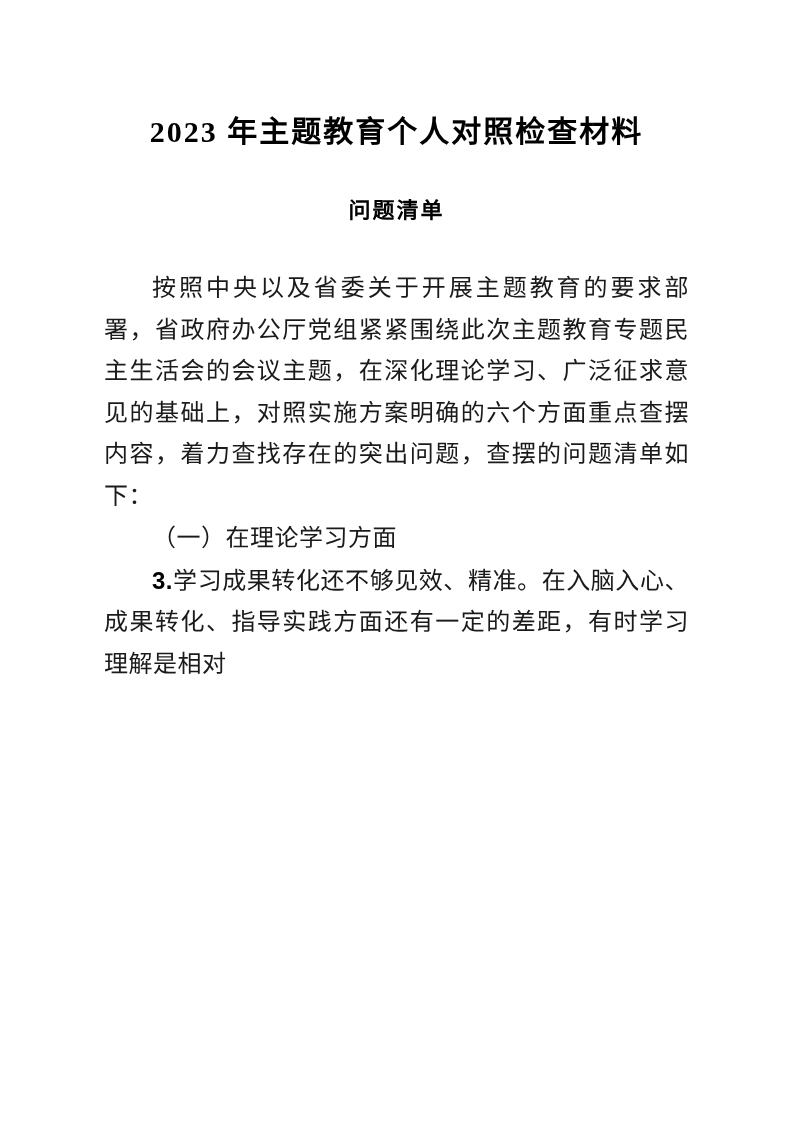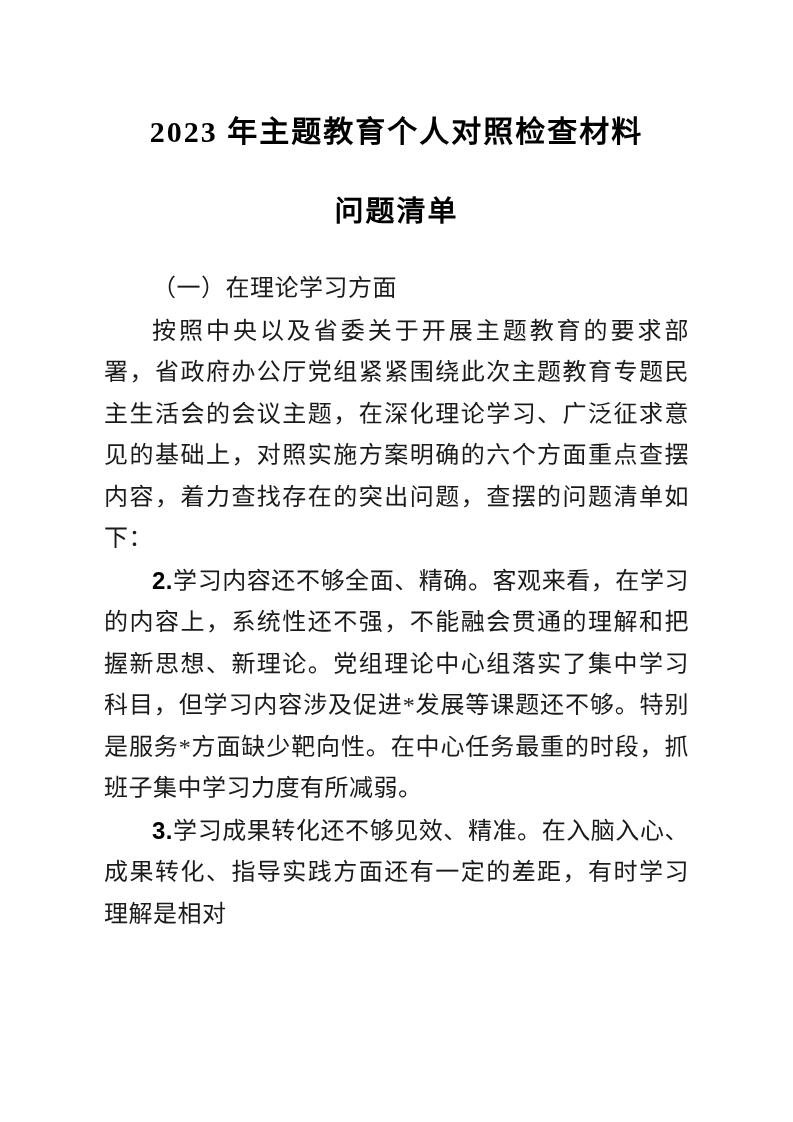--- a/index.html
+++ b/index.html
@@ -24,21 +24,21 @@
     margin: 0;
     font-size: 30px;
     line-height: 48px;
     font-weight: 700;
     text-align: center;
     letter-spacing: 2px;
     color: #000000;
   }
   .doc-subtitle {
     margin: 32px 0 0 0;
-    font-size: 29px;
+    font-size: 22px;
     line-height: 46px;
     font-weight: 700;
     text-align: center;
     letter-spacing: 2px;
     color: #000000;
   }
   .doc-body {
     margin-top: 33px;
     font-size: 24px;
     line-height: 41.5px;
@@ -60,23 +60,22 @@
 <body>
 
 <div class="page">
 
   <h1 class="doc-title">2023 年主题教育个人对照检查材料</h1>
 
   <h2 class="doc-subtitle">问题清单</h2>
 
   <div class="doc-body">
 
+    <p><span class="pnum"></span><span>按照中央以及省委关于开展主题教育的要求部署，省政府办公厅党组紧紧围绕此次主题教育专题民主生活会的会议主题，在深化理论学习、广泛征求意见的基础上，对照实施方案明确的六个方面重点查摆内容，着力查找存在的突出问题，查摆的问题清单如下：</span></p>
+
     <p><span class="pnum"></span><span>（一）在理论学习方面</span></p>
 
-    <p><span class="pnum"></span><span>按照中央以及省委关于开展主题教育的要求部署，省政府办公厅党组紧紧围绕此次主题教育专题民主生活会的会议主题，在深化理论学习、广泛征求意见的基础上，对照实施方案明确的六个方面重点查摆内容，着力查找存在的突出问题，查摆的问题清单如下：</span></p>
 
-
-    <p><span class="pnum">2.</span><span>学习内容还不够全面、精确。客观来看，在学习的内容上，系统性还不强，不能融会贯通的理解和把握新思想、新理论。党组理论中心组落实了集中学习科目，但学习内容涉及促进*发展等课题还不够。特别是服务*方面缺少靶向性。在中心任务最重的时段，抓班子集中学习力度有所减弱。</span></p>
 
     <p><span class="pnum">3.</span><span>学习成果转化还不够见效、精准。在入脑入心、成果转化、指导实践方面还有一定的差距，有时学习理解是相对</span></p>
 
   </div>
 </div>
 
 </body></html>

